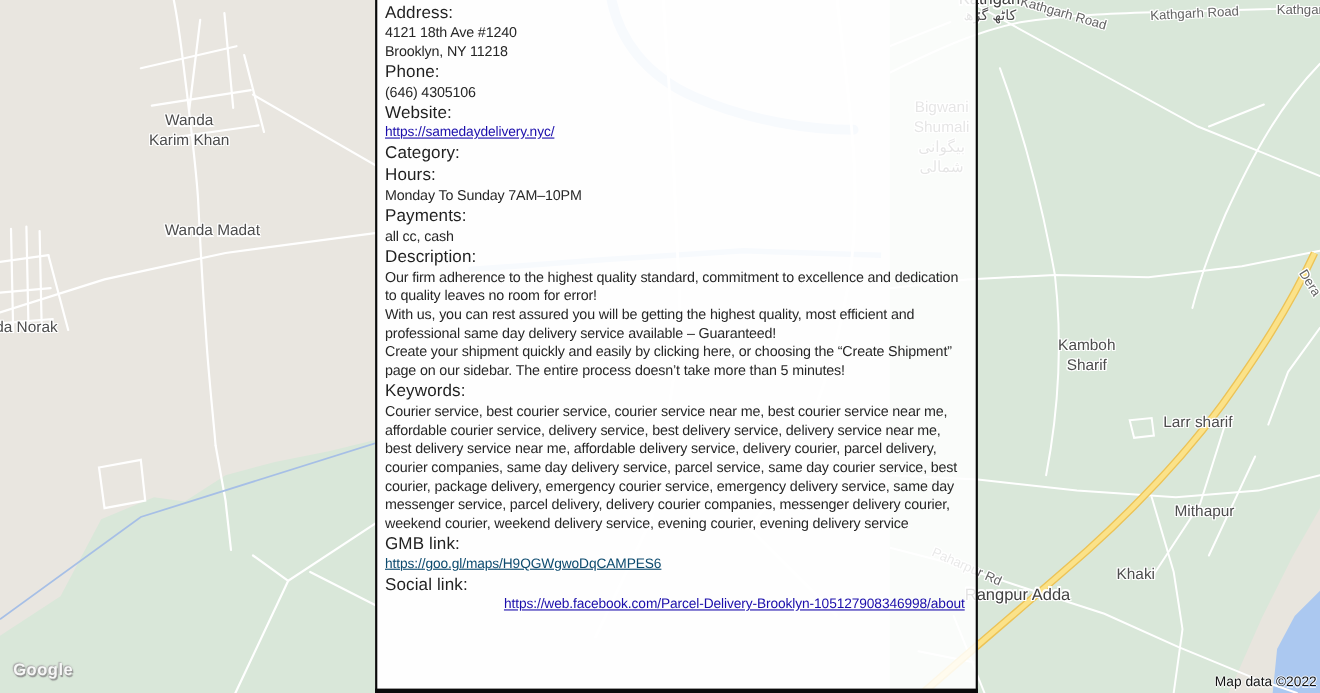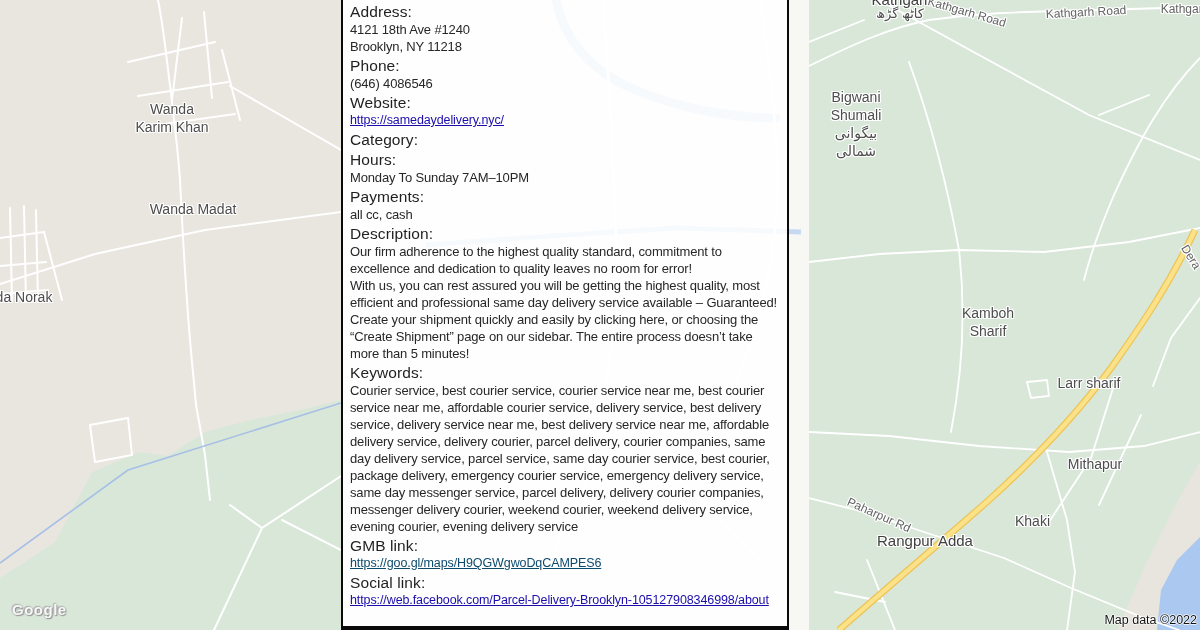--- a/index.html
+++ b/index.html
@@ -29,21 +29,21 @@
     color:rgba(255,255,255,0.92);letter-spacing:0.5px;
     text-shadow:0 0 2px #9a9a9a,1px 1px 1px #8f8f8f,-1px -1px 1px #b5b5b5;
   }
   .attribution{
     position:absolute;right:3px;top:613px;z-index:6;font-size:12.5px;color:#141414;
     text-shadow:1px 0 0 rgba(255,255,255,.7),-1px 0 0 rgba(255,255,255,.7),
                 0 1px 0 rgba(255,255,255,.7),0 -1px 0 rgba(255,255,255,.7);
   }
   
   .card{
-    position:absolute;left:341px;top:0;width:448px;height:630px;z-index:10;
+    position:absolute;left:341px;top:0;width:548px;height:630px;z-index:10;
     box-sizing:border-box;border:0 solid #0a0a0a;border-left-width:2px;border-right-width:2px;border-bottom-width:4px;
     background:rgba(255,255,255,0.86);
     padding:1px 10px 0 7px;overflow:hidden;
   }
   .field-label{
     font-size:15.5px;line-height:19px;color:#1f1f1f;margin-top:1px;letter-spacing:0.1px;
   }
   .field-value{
     font-size:13px;line-height:17px;color:#272727;letter-spacing:-0.15px;
   }
@@ -162,21 +162,21 @@
   <div class="card">
 
     <div class="field">
       <div class="field-label">Address:</div>
       <div class="field-value">4121 18th Ave #1240</div>
       <div class="field-value">Brooklyn, NY 11218</div>
     </div>
 
     <div class="field">
       <div class="field-label">Phone:</div>
-      <div class="field-value">(646) 4086546</div>
+      <div class="field-value">(646) 4305106</div>
     </div>
 
     <div class="field">
       <div class="field-label">Website:</div>
       <a class="field-link" href="#" style="color: rgb(26, 13, 171);">https://samedaydelivery.nyc/</a>
     </div>
 
     <div class="field">
       <div class="field-label">Category:</div>
     </div>
@@ -203,17 +203,17 @@
       <div class="field-value">Courier service, best courier service, courier service near me, best courier service near me, affordable courier service, delivery service, best delivery service, delivery service near me, best delivery service near me, affordable delivery service, delivery courier, parcel delivery, courier companies, same day delivery service, parcel service, same day courier service, best courier, package delivery, emergency courier service, emergency delivery service, same day messenger service, parcel delivery, delivery courier companies, messenger delivery courier, weekend courier, weekend delivery service, evening courier, evening delivery service</div>
     </div>
 
     <div class="field">
       <div class="field-label">GMB link:</div>
       <a class="field-link" href="#" style="color: #0c4a6e;">https://goo.gl/maps/H9QGWgwoDqCAMPES6</a>
     </div>
 
     <div class="field">
       <div class="field-label">Social link:</div>
-      <a class="field-link" href="#" style="color: rgb(26, 13, 171);">https://web.facebook.com/Parcel-Delivery-Brooklyn-105127908346998/about</a>
+      <a class="field-link" href="#" style="color: rgb(26, 13, 171); text-align: right;">https://web.facebook.com/Parcel-Delivery-Brooklyn-105127908346998/about</a>
     </div>
 
   </div>
 </div>
 
 </body></html>

